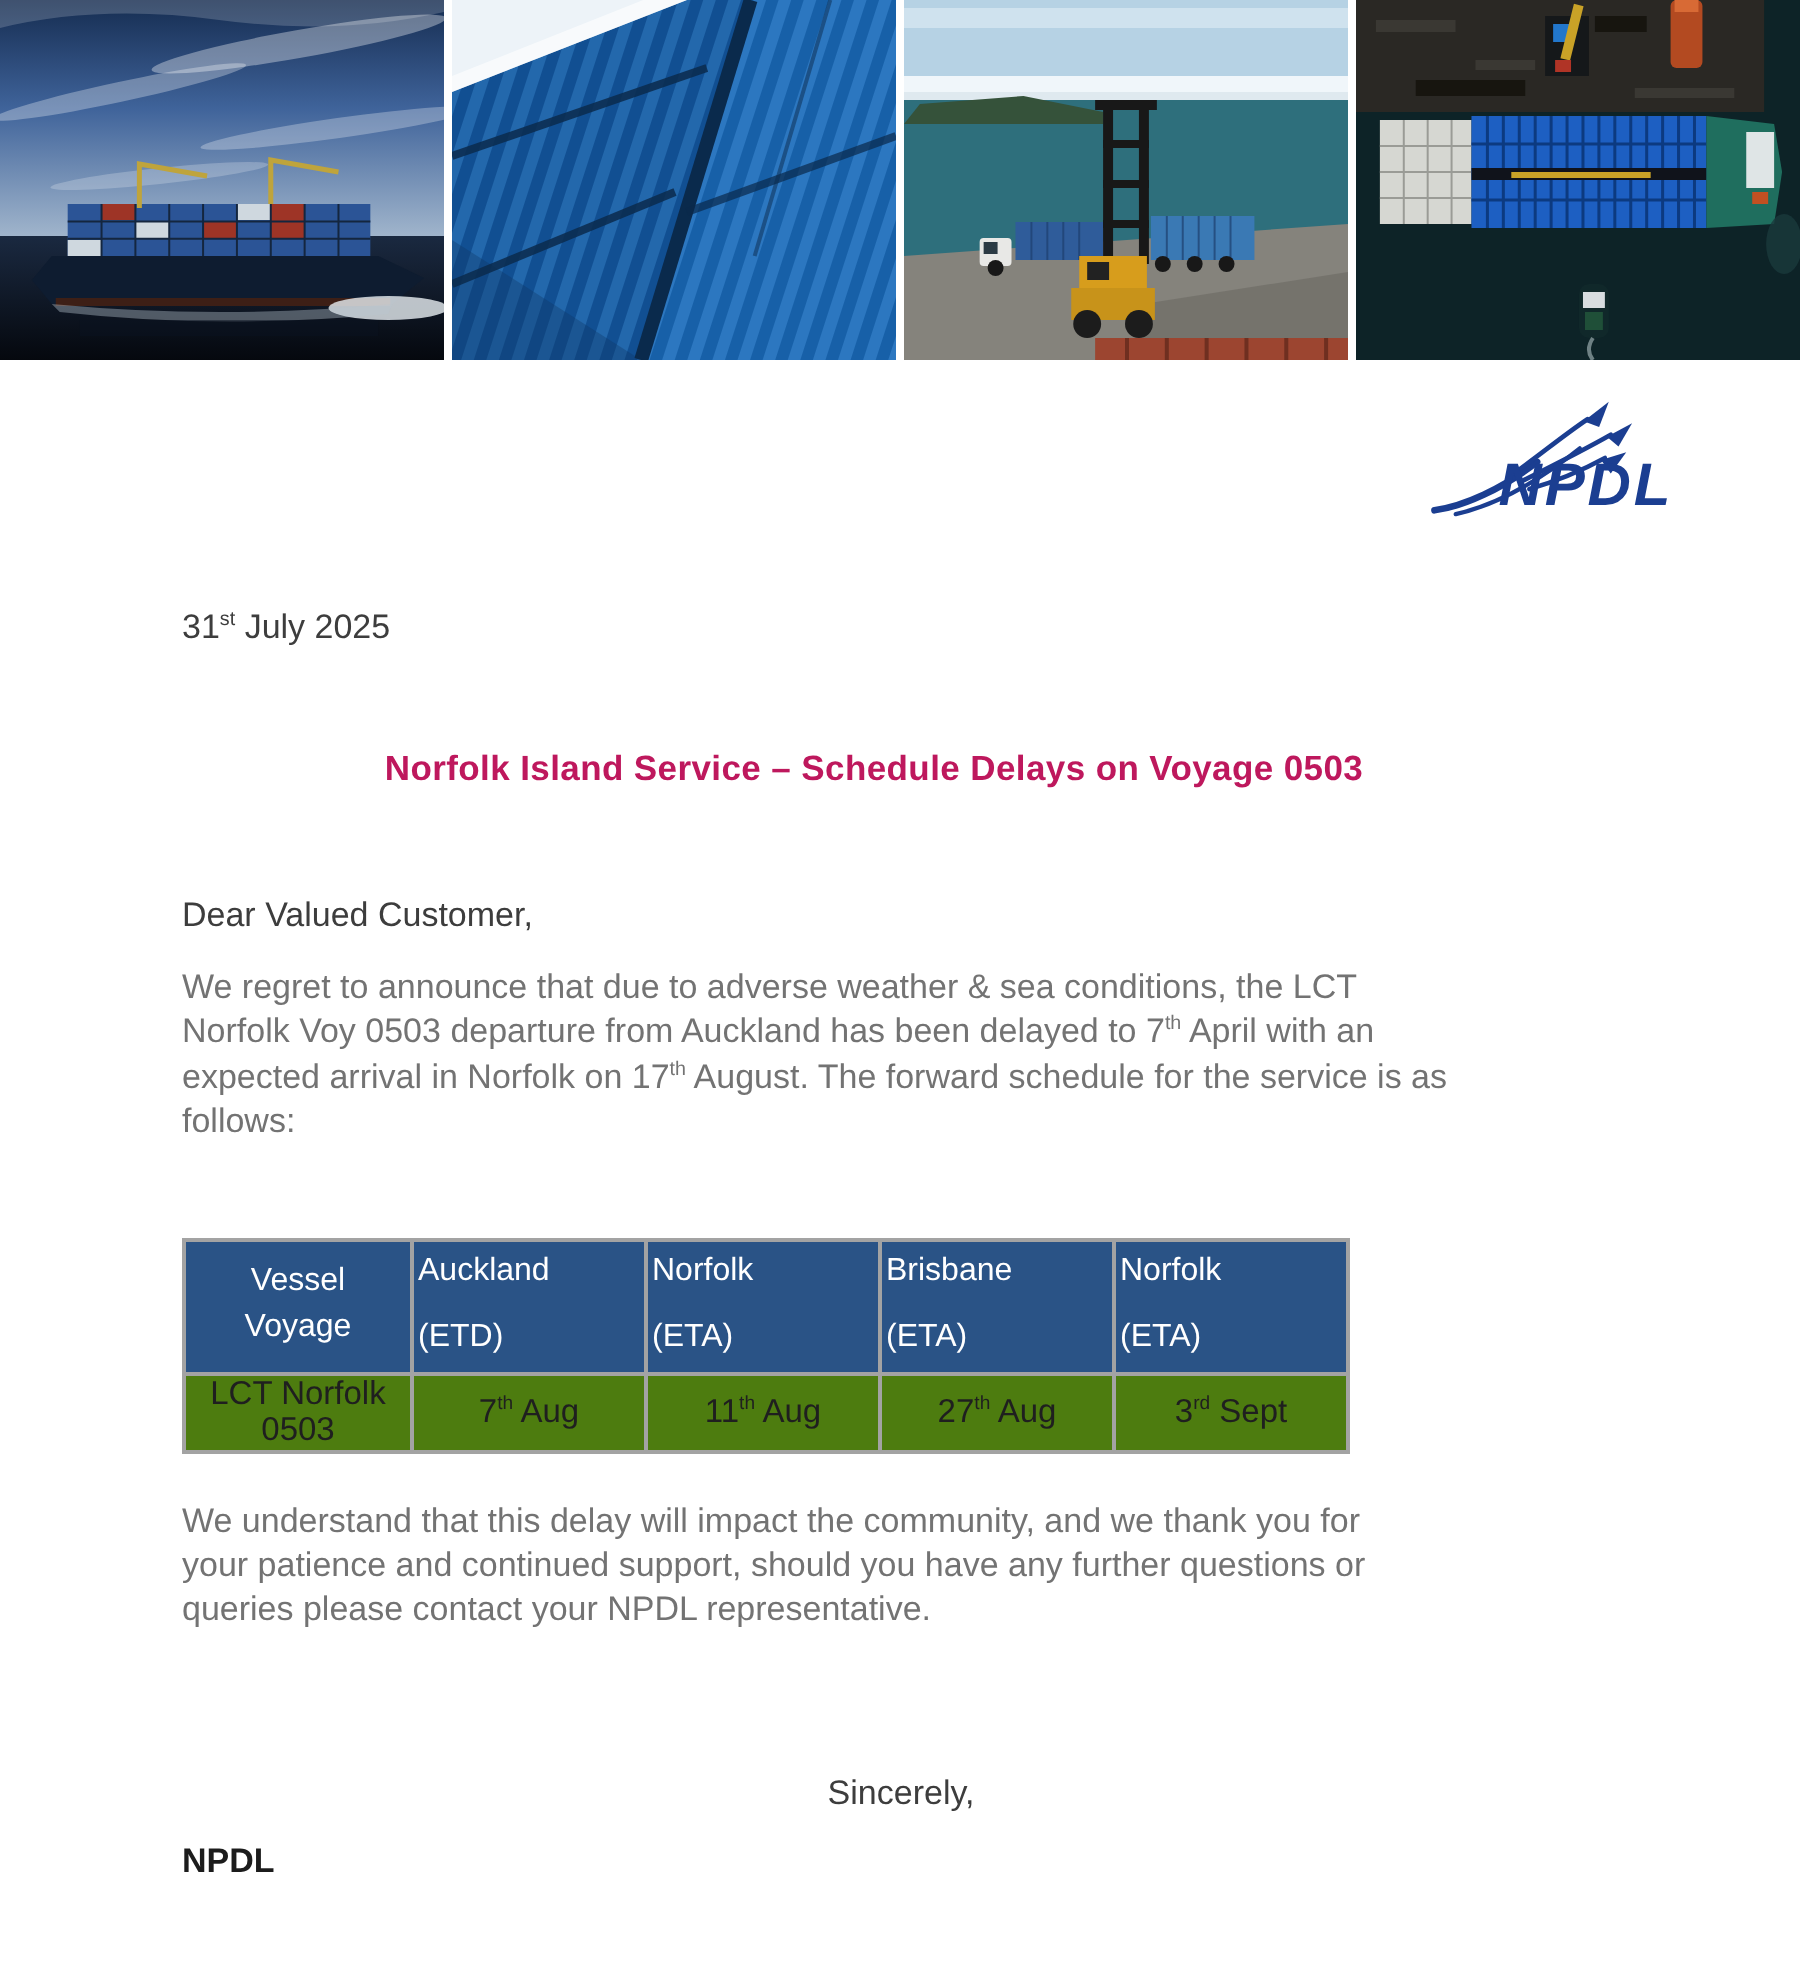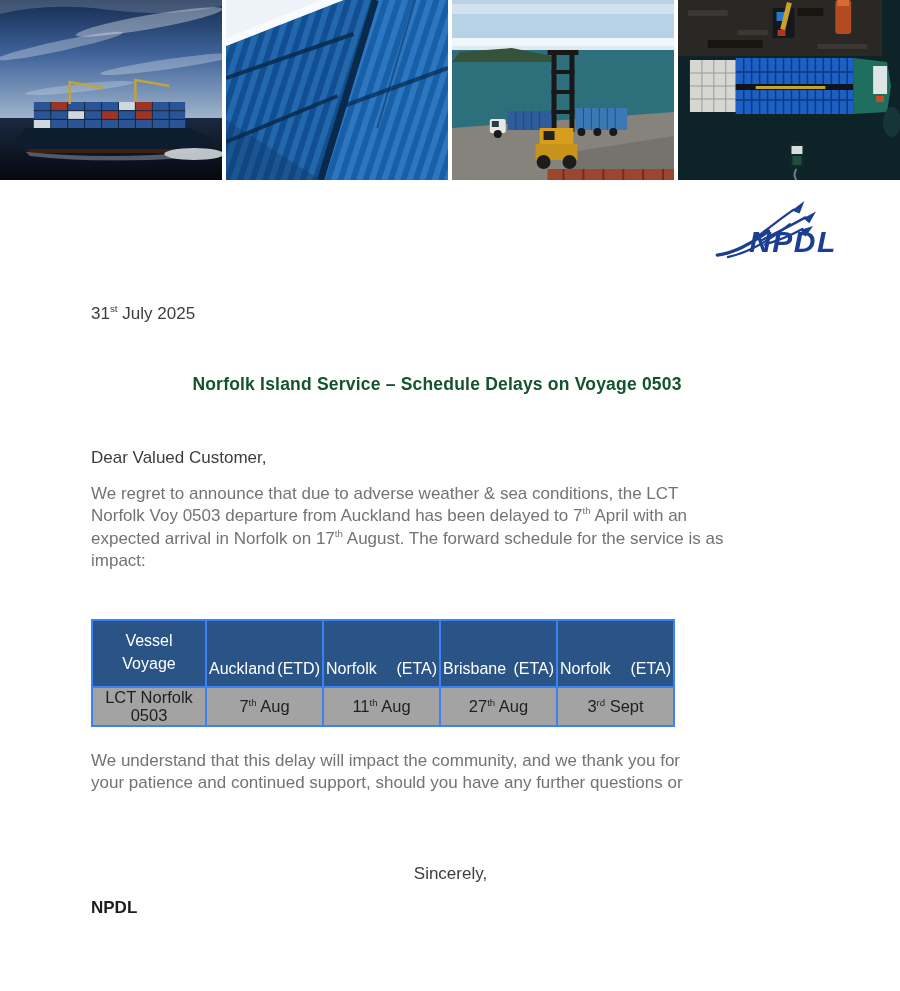--- a/index.html
+++ b/index.html
@@ -14,38 +14,38 @@
   
   .logo-row { display:flex; justify-content:flex-end; padding:18px 38px 0 0; height:82px; }
   .logo { width:152px; height:62px; }
   .logo-text { font-family:"Liberation Sans", sans-serif; font-style:italic; font-weight:700;
                font-size:31px; letter-spacing:1.5px; fill:#1b3e91; }
 
   
   .content { padding-left:91px; width:810px; }
   .date { margin-top:42px; font-size:17px; color:#3d3d3d; }
   .subject { margin-top:50px; width:692px; text-align:center; font-size:17.5px;
-             font-weight:700; color:#14532d; letter-spacing:.2px; }
+             font-weight:700; color:#be185d; letter-spacing:.2px; }
   .salutation { margin-top:53px; font-size:17px; }
   .para { margin-top:15px; font-size:17px; color:#737373; }
   .para .line { line-height:22.4px; white-space:nowrap; }
   sup { font-size:.58em; vertical-align:super; line-height:0; }
 
   
   .schedule { border-collapse:collapse; table-layout:fixed; width:584px; margin-top:46px; }
   .schedule col.c0 { width:114px; }
   .schedule col.c1 { width:117px; }
-  .schedule th, .schedule td { border:2px solid #3b82f6;margin-top:15px; }
+  .schedule th, .schedule td { border:2px solid #a3a3a3;margin-top:15px; }
   .schedule thead th { height:67px; color:#fff; font-weight:400; font-size:16px;
                        vertical-align:middle; padding:6px 2px 8px; }
-  .th-stack { display:flex; flex-direction:row; justify-content:space-between;
-              height:100%; align-items:flex-end; }
+  .th-stack { display:flex; flex-direction:column; justify-content:space-between;
+              height:100%; align-items:flex-start; }
   .vessel-th { white-space:pre-line; text-align:center; line-height:1.45; }
   .schedule tbody td { height:38px; text-align:center; vertical-align:middle;
-                       font-size:16.5px; color:#1f1f1f; background:#a3a3a3; }
+                       font-size:16.5px; color:#1f1f1f; background:#4d7c0f; }
   .vessel-td { white-space:pre-line; line-height:1.12; font-size:16px; }
 
   .para2 { margin-top:23px; }
   .closing { margin-top:70px; font-size:17px;text-align:center; }
   .signature { margin-top:14px; font-size:17px; font-weight:700; color:#1c1c1c; }
 </style>
 </head>
 <body>
 
 <div class="page">
@@ -230,21 +230,21 @@
     <p class="date"><span>31</span><sup>st</sup><span> July 2025</span></p>
 
     <h1 class="subject">Norfolk Island Service – Schedule Delays on Voyage 0503</h1>
 
     <p class="salutation">Dear Valued Customer,</p>
 
     <div class="para">
         <div class="line"><span>We regret to announce that due to adverse weather &amp; sea conditions, the LCT</span></div>
         <div class="line"><span>Norfolk Voy 0503 departure from Auckland has been delayed to 7</span><sup>th</sup><span> April with an</span></div>
         <div class="line"><span>expected arrival in Norfolk on 17</span><sup>th</sup><span> August. The forward schedule for the service is as</span></div>
-        <div class="line"><span>impact:</span></div>
+        <div class="line"><span>follows:</span></div>
       </div>
 
     <table class="schedule">
       <colgroup>
           <col class="c0">
           <col class="c1">
           <col class="c1">
           <col class="c1">
           <col class="c1">
         </colgroup>
@@ -286,18 +286,19 @@
           <td><span>11</span><sup>th</sup><span> Aug</span></td>
           <td><span>27</span><sup>th</sup><span> Aug</span></td>
           <td><span>3</span><sup>rd</sup><span> Sept</span></td>
         </tr>
       </tbody>
     </table>
 
     <div class="para para2">
         <div class="line"><span>We understand that this delay will impact the community, and we thank you for</span></div>
         <div class="line"><span>your patience and continued support, should you have any further questions or</span></div>
+        <div class="line"><span>queries please contact your NPDL representative.</span></div>
       </div>
 
     <p class="closing">Sincerely,</p>
     <p class="signature">NPDL</p>
   </main>
 </div>
 
 </body></html>

